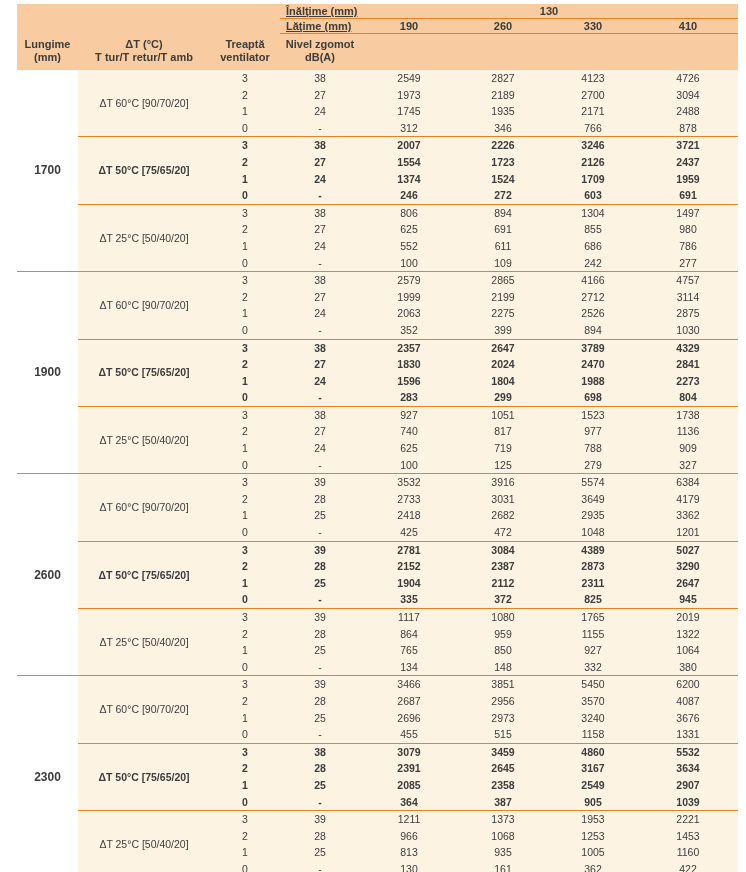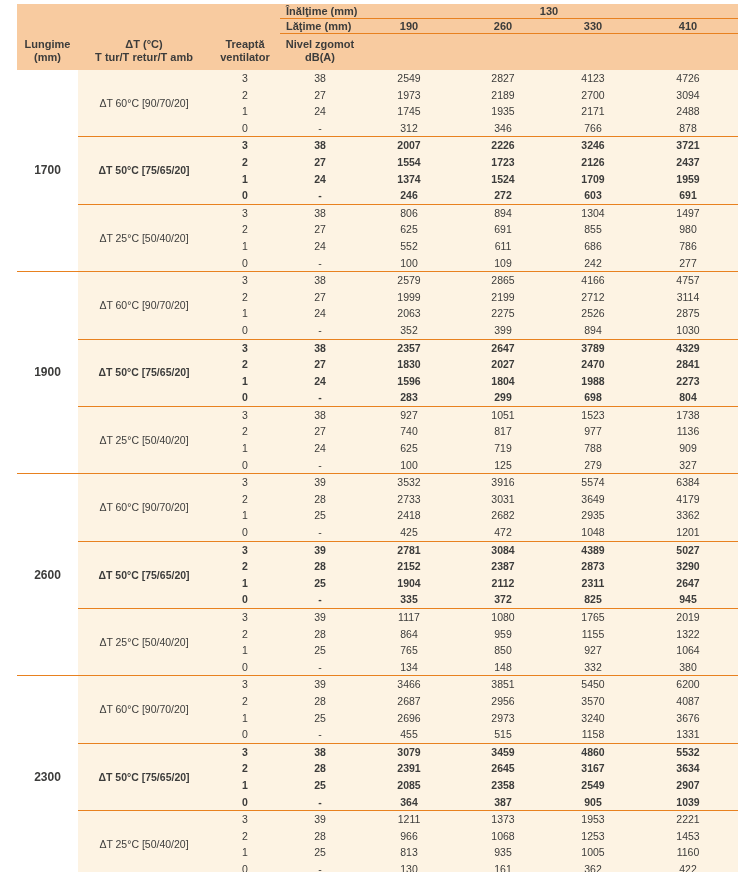--- a/index.html
+++ b/index.html
@@ -28,21 +28,21 @@
     font-weight: 700;
     font-size: 11px;
     text-align: center;
     vertical-align: middle;
     padding: 0;
     overflow: hidden;
     white-space: nowrap;
   }
   tr.hrow1 td, tr.hrow2 td { height: 14px; }
   tr.hrow3 td { height: 34px; line-height: 13px; padding-bottom: 2px; text-align: center; }
-  td.h-left { text-align: left; padding-left: 6px; }
+  td.h-left { text-align: left; padding-left: 6px; text-decoration: underline; }
   td.h-line { border-bottom: 1px solid #e8811f; }
   
   tbody td {
     background: #fdf3e3;
     height: 16.6px;
     font-size: 10.5px;
     line-height: 16.6px;
     text-align: center;
     vertical-align: middle;
     padding: 0;
@@ -256,21 +256,21 @@
           <td>38</td>
           <td>2357</td>
           <td>2647</td>
           <td>3789</td>
           <td>4329</td>
         </tr>
         <tr class="bold">
           <td>2</td>
           <td>27</td>
           <td>1830</td>
-          <td>2027</td>
+          <td>2024</td>
           <td>2470</td>
           <td>2841</td>
         </tr>
         <tr class="bold">
           <td>1</td>
           <td>24</td>
           <td>1596</td>
           <td>1804</td>
           <td>1988</td>
           <td>2273</td>

